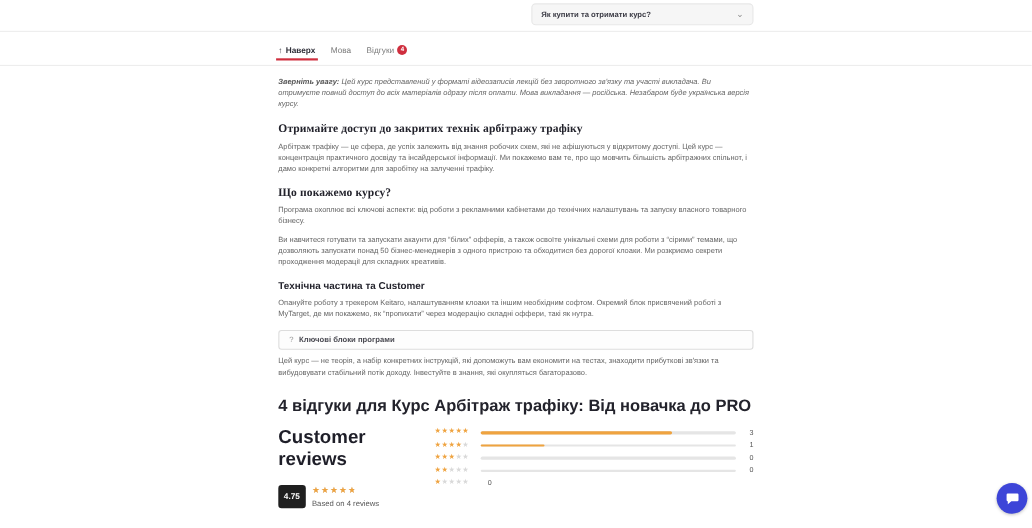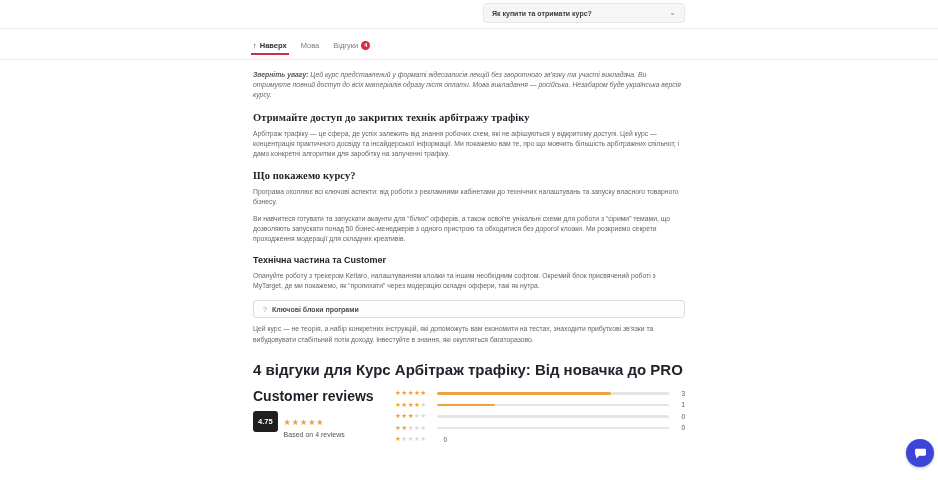--- a/index.html
+++ b/index.html
@@ -37,22 +37,22 @@
   .accordion { margin-top:9px; width:100%; height:18px; border:1px solid #ddd;
     border-radius:3px; background:#fdfdfd; display:flex; align-items:center; gap:5px;
     padding:0 9px; cursor:pointer; }
   .accordion .q { font-size:7px; color:#999; }
   .accordion .al { font-size:7px; font-weight:bold; color:#4a4a52; }
 
   
   .reviews-title { margin-top:16px; font-size:15px; color:#23232c; }
   .summary { margin-top:10px; display:flex; gap:14px; }
   .sum-left { width:128px; flex:none; }
-  .sum-left h3 { font-size:14px; color:#1e1e28; }
-  .score-row { margin-top:7px; display:flex; gap:6px; align-items:flex-start; }
+  .sum-left h3 { font-size:17px; color:#1e1e28; }
+  .score-row { margin-top:7px; display:flex; gap:6px; align-items:flex-end; }
   .score-box { background:#1f1f1f; color:#fff; font-size:7.5px; font-weight:bold;
     border-radius:3px; padding:6px 5px; }
   .score-meta .stars { font-size:8px; letter-spacing:1px; position:relative; display:inline-block; color:#dcdcdc; line-height:1; }
   .score-meta .stars .fill { position:absolute; left:0; top:0; overflow:hidden;
     white-space:nowrap; color:#efa33f; }
   .score-meta .based { font-size:7px; color:#555; margin-top:2px; }
   .dist { flex:1; display:flex; flex-direction:column; gap:4.5px; padding-top:2px; }
   .dist-row { display:flex; align-items:center; gap:6px; }
   .dist-row .rstars { width:36px; flex:none; font-size:6.5px; letter-spacing:.5px; line-height:1; }
   .dist-row .rstars .on { color:#efa33f; } .dist-row .rstars .off { color:#d9d9d9; }

